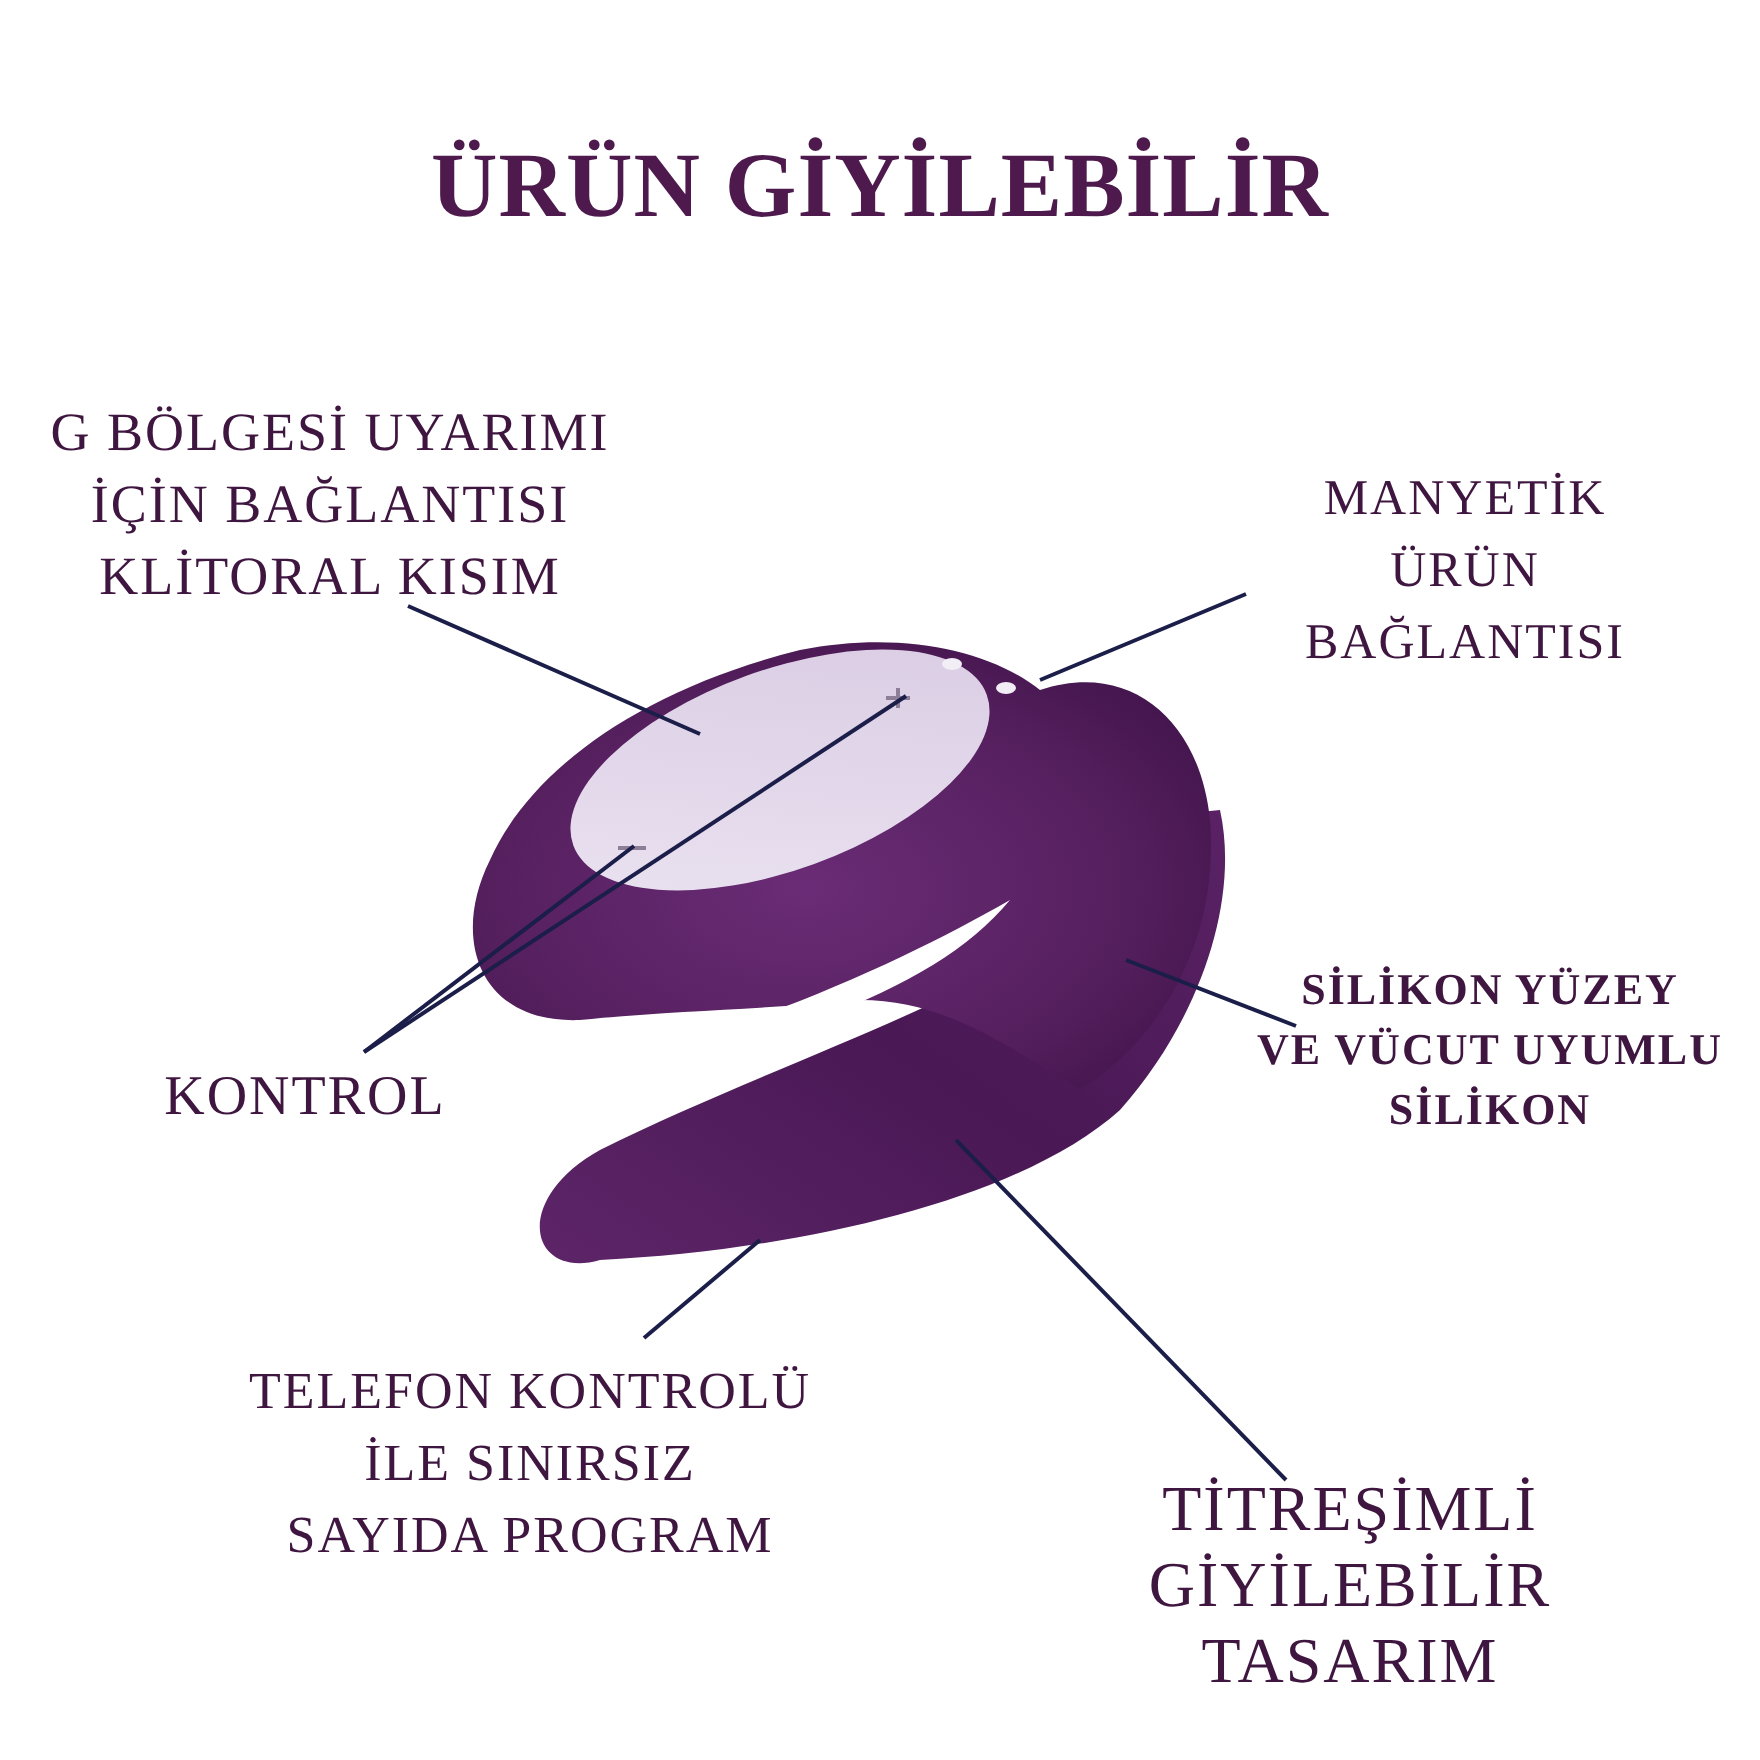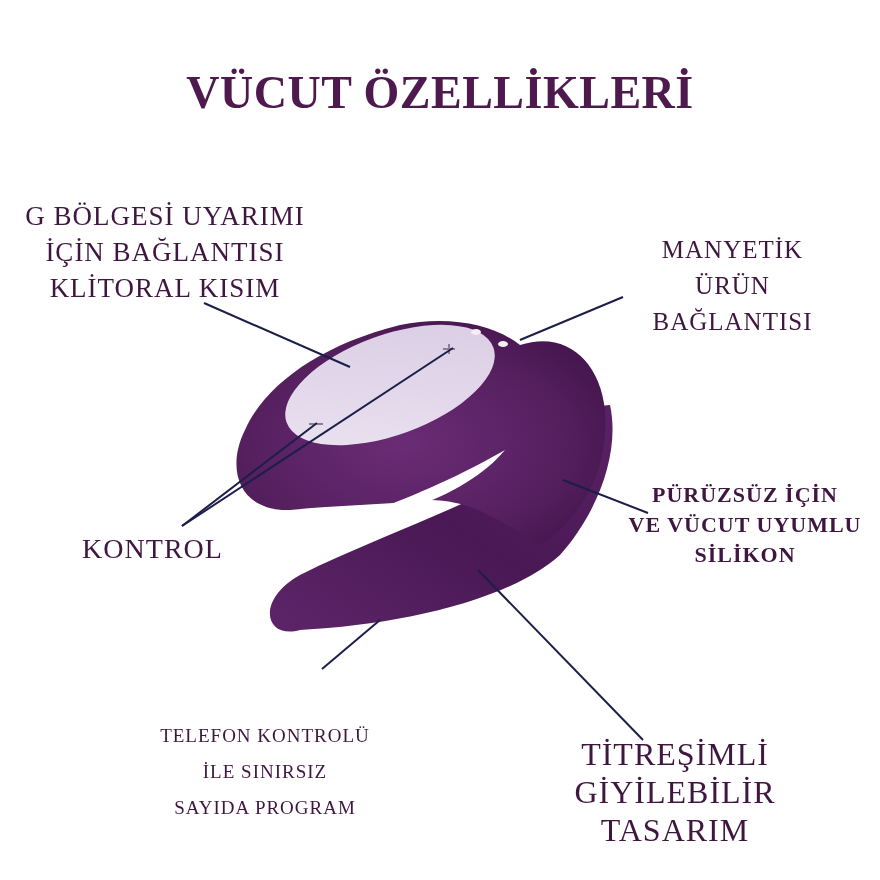--- a/index.html
+++ b/index.html
@@ -8,28 +8,28 @@
     .title { position: absolute; left: 0; top: 66px; width: 880px; text-align: center;
              font-size: 46px; font-weight: bold; color: #4e1a4e; letter-spacing: 0.5px; margin: 0; }
     .label { position: absolute; text-align: center; color: #3f1640;
              font-size: 27px; line-height: 36px; letter-spacing: 1px; font-family: Liberation Serif, serif; }
     .label .ln { display: block; white-space: nowrap; }
     .bold { font-weight: bold; font-size: 22px; line-height: 30px; }
     #lbl-g { left: 0; top: 198px; width: 330px; }
     #lbl-charge { left: 625px; top: 232px; width: 215px; font-size: 25px; line-height: 36px; }
     #lbl-smooth { left: 610px; top: 480px; width: 270px; }
     #lbl-control { left: 40px; top: 530px; width: 225px; font-size: 28px; line-height: 38px; }
-    #lbl-phone { left: 110px; top: 678px; width: 310px; font-size: 19px; line-height: 36px; margin-top: 40px; }
+    #lbl-phone { left: 110px; top: 678px; width: 310px; font-size: 26px; line-height: 36px; }
     #lbl-wear { left: 565px; top: 735px; width: 220px; font-size: 32px; line-height: 38px; }
     svg.art { position: absolute; left: 0; top: 0; width: 880px; height: 880px; }
   </style>
 </head>
 <body>
 
-<h1 class="title">VÜCUT ÖZELLİKLERİ</h1>
+<h1 class="title">ÜRÜN GİYİLEBİLİR</h1>
 
 <svg class="art" viewBox="0 0 880 880">
   <defs>
     <radialGradient id="gBody" cx="0.45" cy="0.55" r="0.7">
       <stop offset="0" stop-color="#6a2c76"></stop>
       <stop offset="0.6" stop-color="#56205f"></stop>
       <stop offset="1" stop-color="#3e1248"></stop>
     </radialGradient>
     <linearGradient id="gArm" x1="0" y1="1" x2="1" y2="0">
       <stop offset="0" stop-color="#5d2568"></stop>
@@ -77,21 +77,21 @@
   <span class="ln">KLİTORAL KISIM</span>
 </div>
 
 <div class="label" id="lbl-charge">
   <span class="ln">MANYETİK</span>
   <span class="ln">ÜRÜN</span>
   <span class="ln">BAĞLANTISI</span>
 </div>
 
 <div class="label bold" id="lbl-smooth">
-  <span class="ln">PÜRÜZSÜZ İÇİN</span>
+  <span class="ln">SİLİKON YÜZEY</span>
   <span class="ln">VE VÜCUT UYUMLU</span>
   <span class="ln">SİLİKON</span>
 </div>
 
 <div class="label" id="lbl-control">
   <span class="ln">KONTROL</span>
 </div>
 
 <div class="label" id="lbl-phone">
   <span class="ln">TELEFON KONTROLÜ</span>

